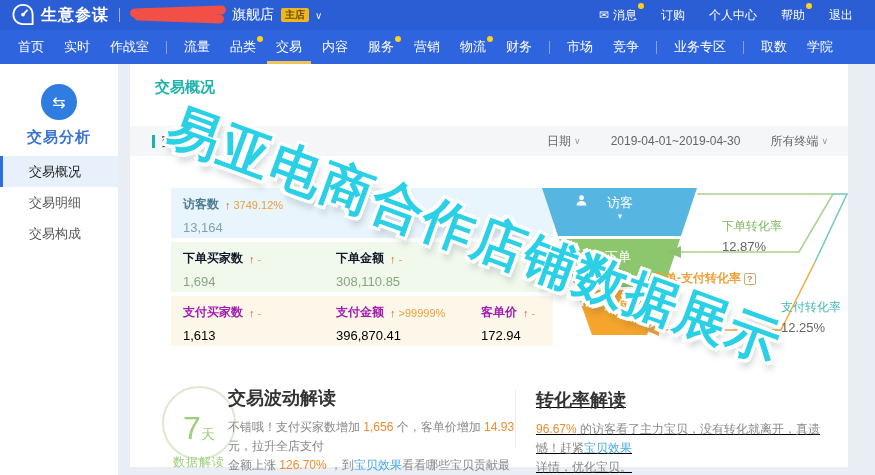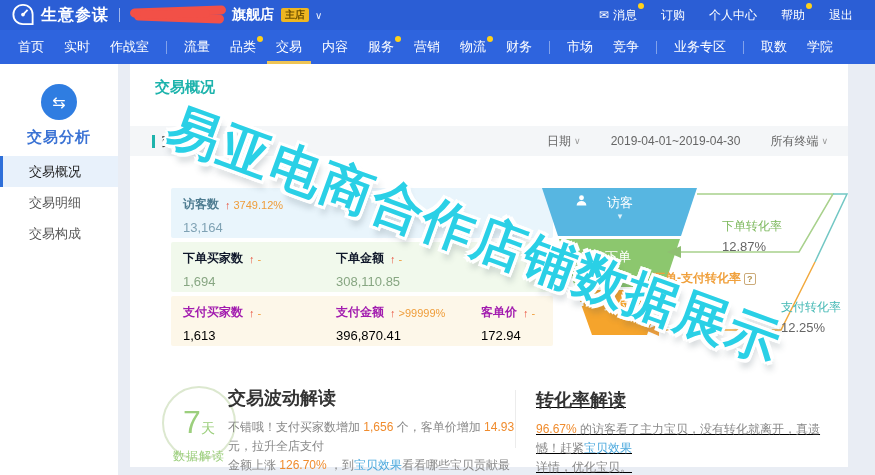--- a/index.html
+++ b/index.html
@@ -13,21 +13,21 @@
             padding:0 22px 0 12px; color:#fff; z-index:5; }
   .tb-left { display:flex; align-items:center; }
   .logo { width:22px; height:22px; display:flex; align-items:center; justify-content:center; }
   .brand { font-size:16px; font-weight:bold; margin-left:7px; letter-spacing:1px; }
   .tb-sep { width:1px; height:14px; background:rgba(255,255,255,.55); margin:0 10px; }
   .scribble { position:relative; width:98px; height:18px; margin-right:4px; }
   .scribble i { position:absolute; display:block; background:#f25047; border-radius:8px; }
   .scribble i:nth-child(1){ left:0; top:1px; width:96px; height:9px; transform:rotate(-2deg);}
   .scribble i:nth-child(2){ left:4px; top:7px; width:90px; height:9px; transform:rotate(2deg);}
   .scribble i:nth-child(3){ left:10px; top:4px; width:70px; height:8px; transform:rotate(-1deg);}
-  .store { font-size:14px; font-weight:bold; }
+  .store { font-size:14px; font-weight:normal; }
   .badge { background:#eeb621; color:#6b4e00; font-size:10px; line-height:14px;
            padding:0 4px; border-radius:2px; margin-left:7px; font-weight:bold; }
   .chev { font-size:10px; margin-left:6px; opacity:.9; }
   .tb-right { display:flex; align-items:center; gap:24px; font-size:12px; }
   .tb-item { position:relative; display:flex; align-items:center; cursor:pointer; }
   .env { margin-right:4px; font-size:12px; }
   .ydot { position:absolute; top:-4px; right:-7px; width:6px; height:6px;
           border-radius:50%; background:#ffd11a; }
 
   
@@ -94,21 +94,21 @@
   .rate { position:absolute; font-size:12px; }
   .r1 { left:187px; top:36px; } .r2 { left:118px; top:88px;font-weight:bold; } .r3 { left:246px; top:117px; }
   .rl-green { color:#7cb85c; } .rl-orange { color:#f0a03c; } .rl-teal { color:#43b8b4; }
   .rate-val { color:#666; font-size:13px; margin-top:4px; }
   .help { font-size:9px; border:1px solid #ccab7a; color:#b5924f; padding:0 2px;
           border-radius:2px; margin-left:3px; }
 
   
   .badge-ring { position:absolute; left:32px; top:322px; width:74px; height:74px;
                 border:2px solid #dce8cf; border-radius:50%; text-align:center; }
-  .badge-big { font-size:32px; color:#9ccf7d; line-height:40px; margin-top:14px; }
+  .badge-big { font-size:32px; color:#9ccf7d; line-height:40px; margin-top:20px; }
   .badge-big small { font-size:14px; }
   .badge-cap { font-size:12px; color:#9ccf7d; letter-spacing:1px; }
   .ins-left  { position:absolute; left:98px;  top:322px; width:294px; }
   .ins-right { position:absolute; left:406px; top:324px; width:305px;text-decoration:underline; }
   .ins-title { font-size:18px; font-weight:bold; color:#333; margin-bottom:8px; }
   .ins-text { font-size:12px; color:#888; line-height:19px; }
   .num { color:#f08c2e; }
   .link-blue { color:#4aa8dd; cursor:pointer; }
   .vsep { position:absolute; left:385px; top:326px; height:58px; border-left:1px solid #ececec; }
 

